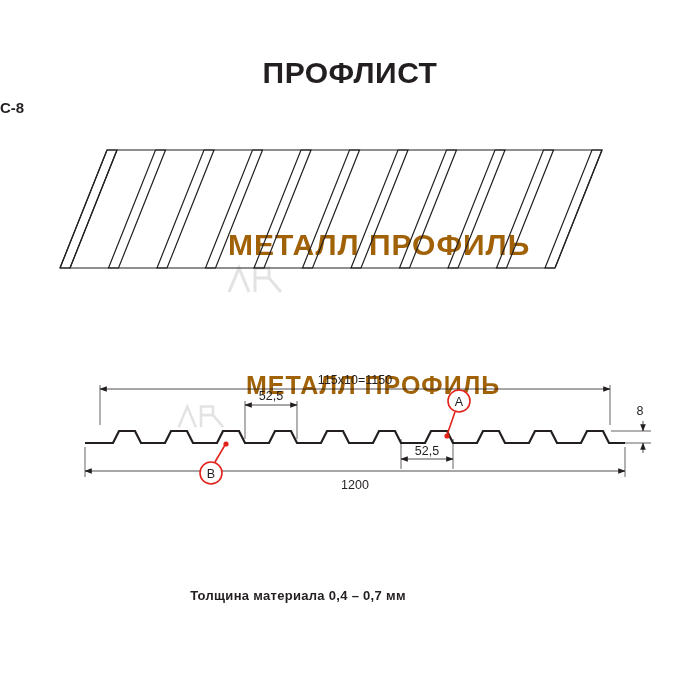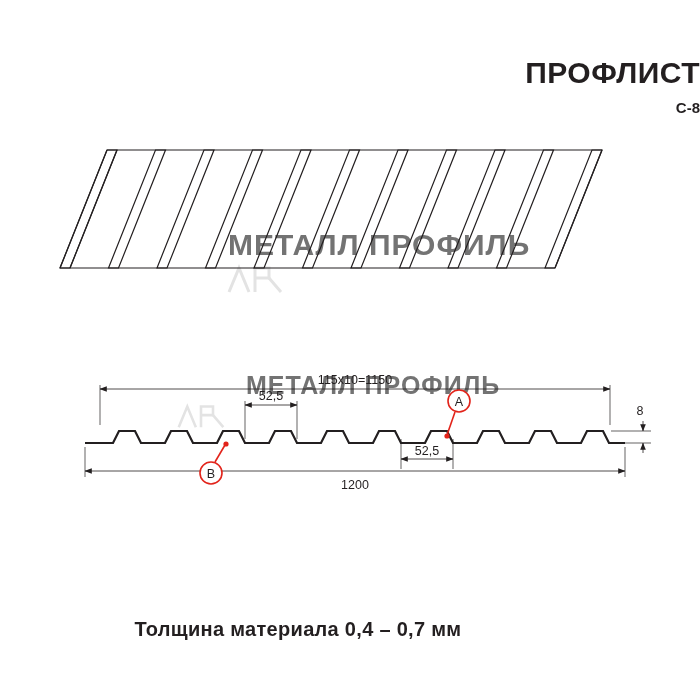--- a/index.html
+++ b/index.html
@@ -18,63 +18,63 @@
   .page {
     position: relative;
     width: 700px;
     height: 700px;
   }
   .title {
     position: absolute;
     top: 56px;
     left: 0;
     width: 700px;
-    text-align: right;
+    text-align: center;
     font-size: 30px;
     font-weight: bold;
     letter-spacing: 0.5px;
   }
   .subtitle {
     position: absolute;
     top: 99px;
     left: 0;
     width: 700px;
-    text-align: right;
+    text-align: left;
     font-size: 15px;
     font-weight: bold;
   }
   .iso-wrap {
     position: absolute;
     top: 140px;
     left: 60px;
     width: 580px;
     height: 165px;
   }
   .section-wrap {
     position: absolute;
     top: 355px;
     left: 55px;
     width: 600px;
     height: 140px;
     text-decoration: underline;
   }
   .footer {
     position: absolute;
-    top: 618px;
+    top: 588px;
     left: 0;
     width: 596px;
     text-align: center;
-    font-size: 20px;
+    font-size: 13px;
     font-weight: bold;
     letter-spacing: 0.3px;
   }
   .wm {
     position: absolute;
     pointer-events: none;
-    color: #737373;
+    color: #a16207;
     font-weight: bold;
     font-family: "Liberation Sans", sans-serif;
     white-space: nowrap;
   }
   .wm1 {
     top: 228px;
     left: 228px;
     font-size: 30px;
     letter-spacing: 1px;
   }

